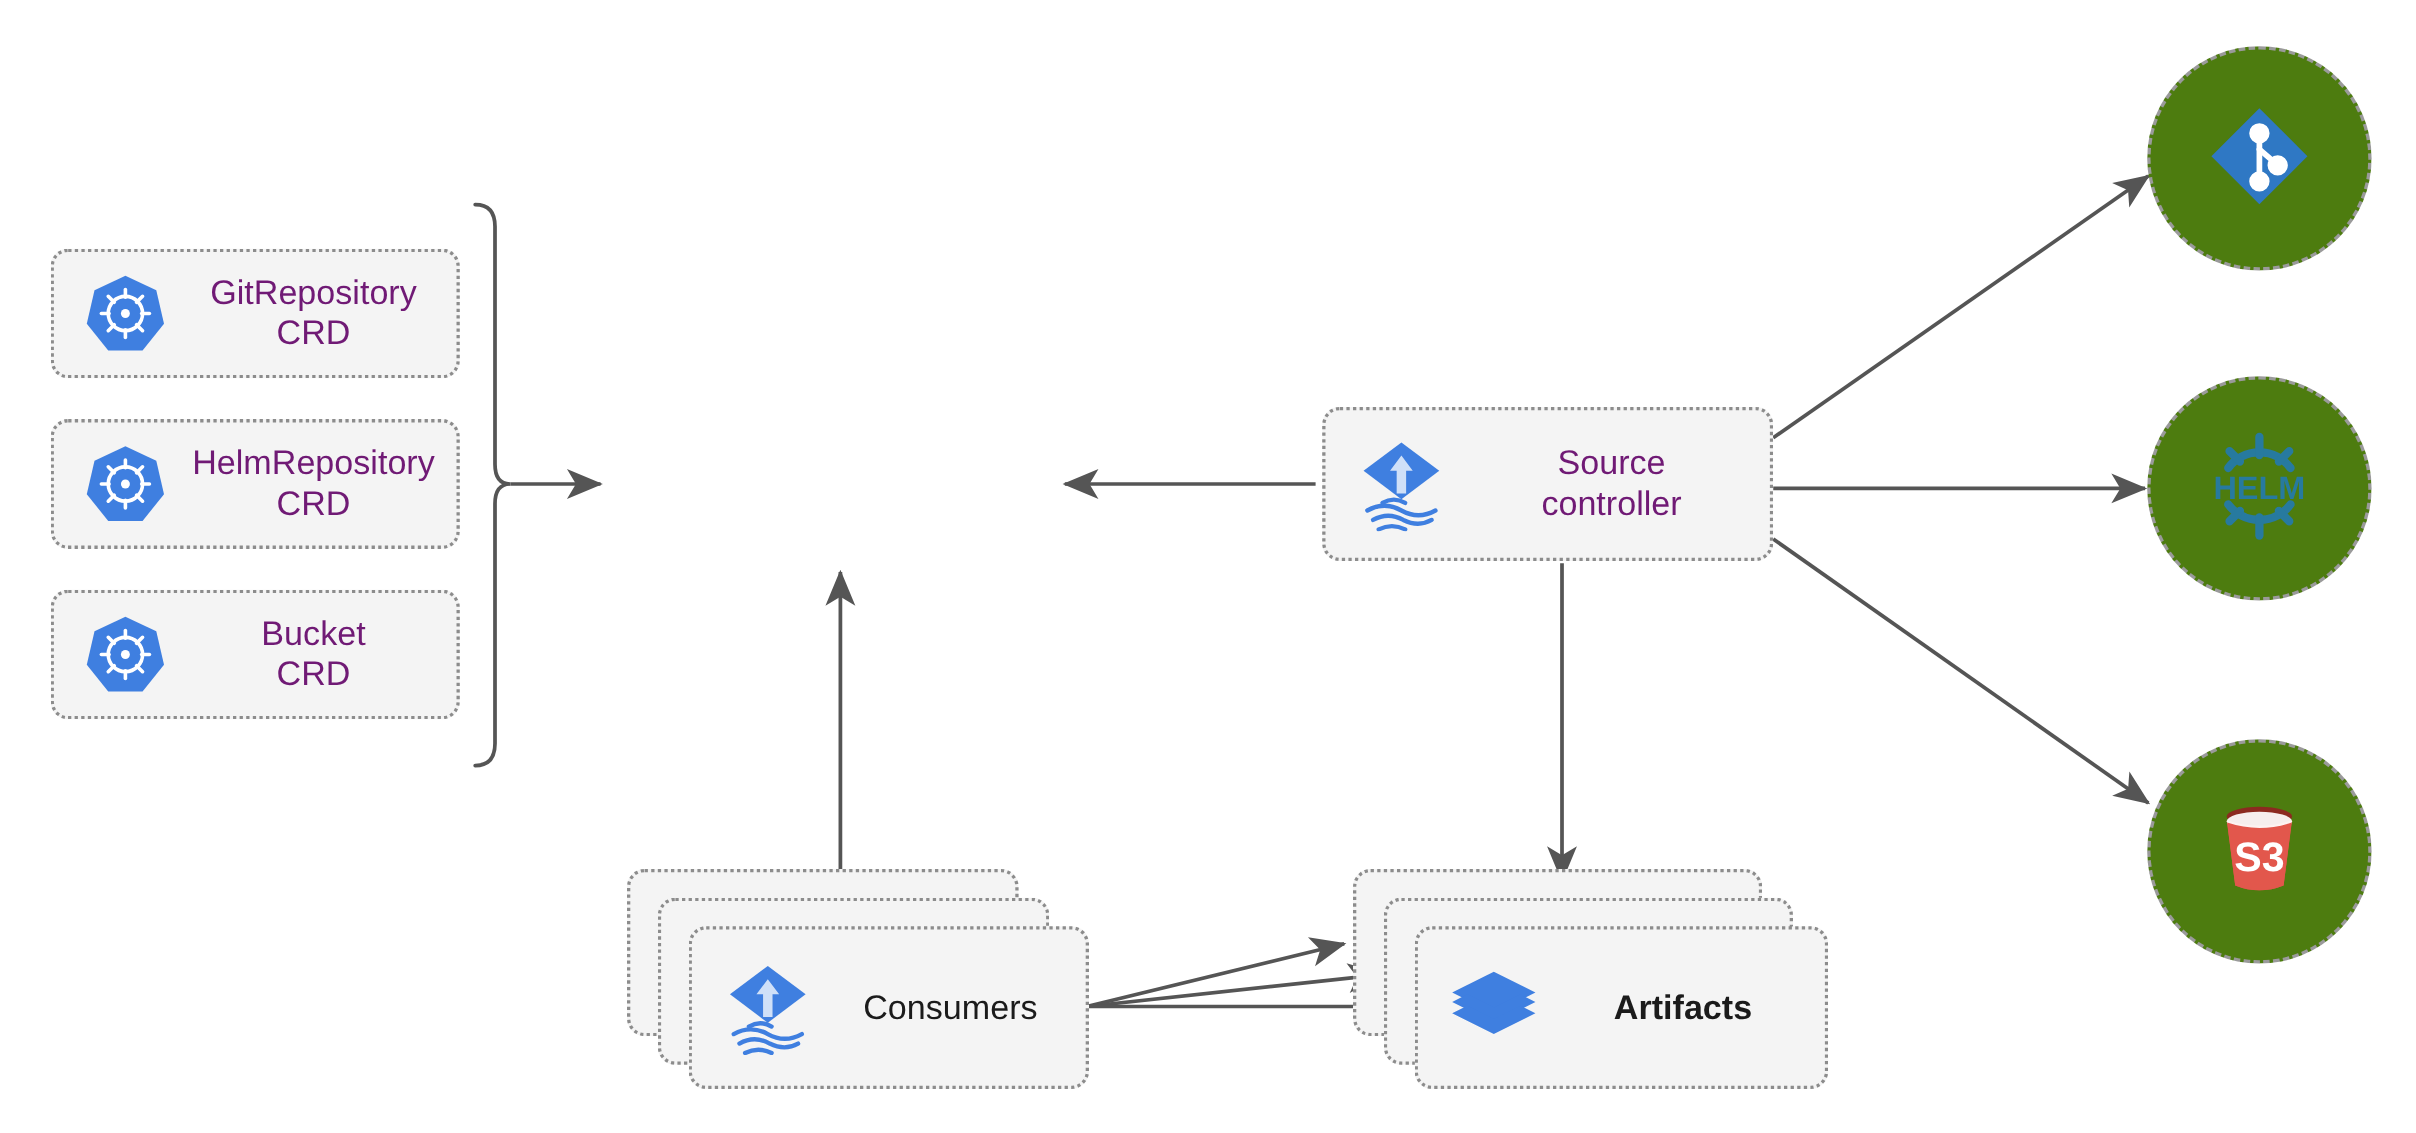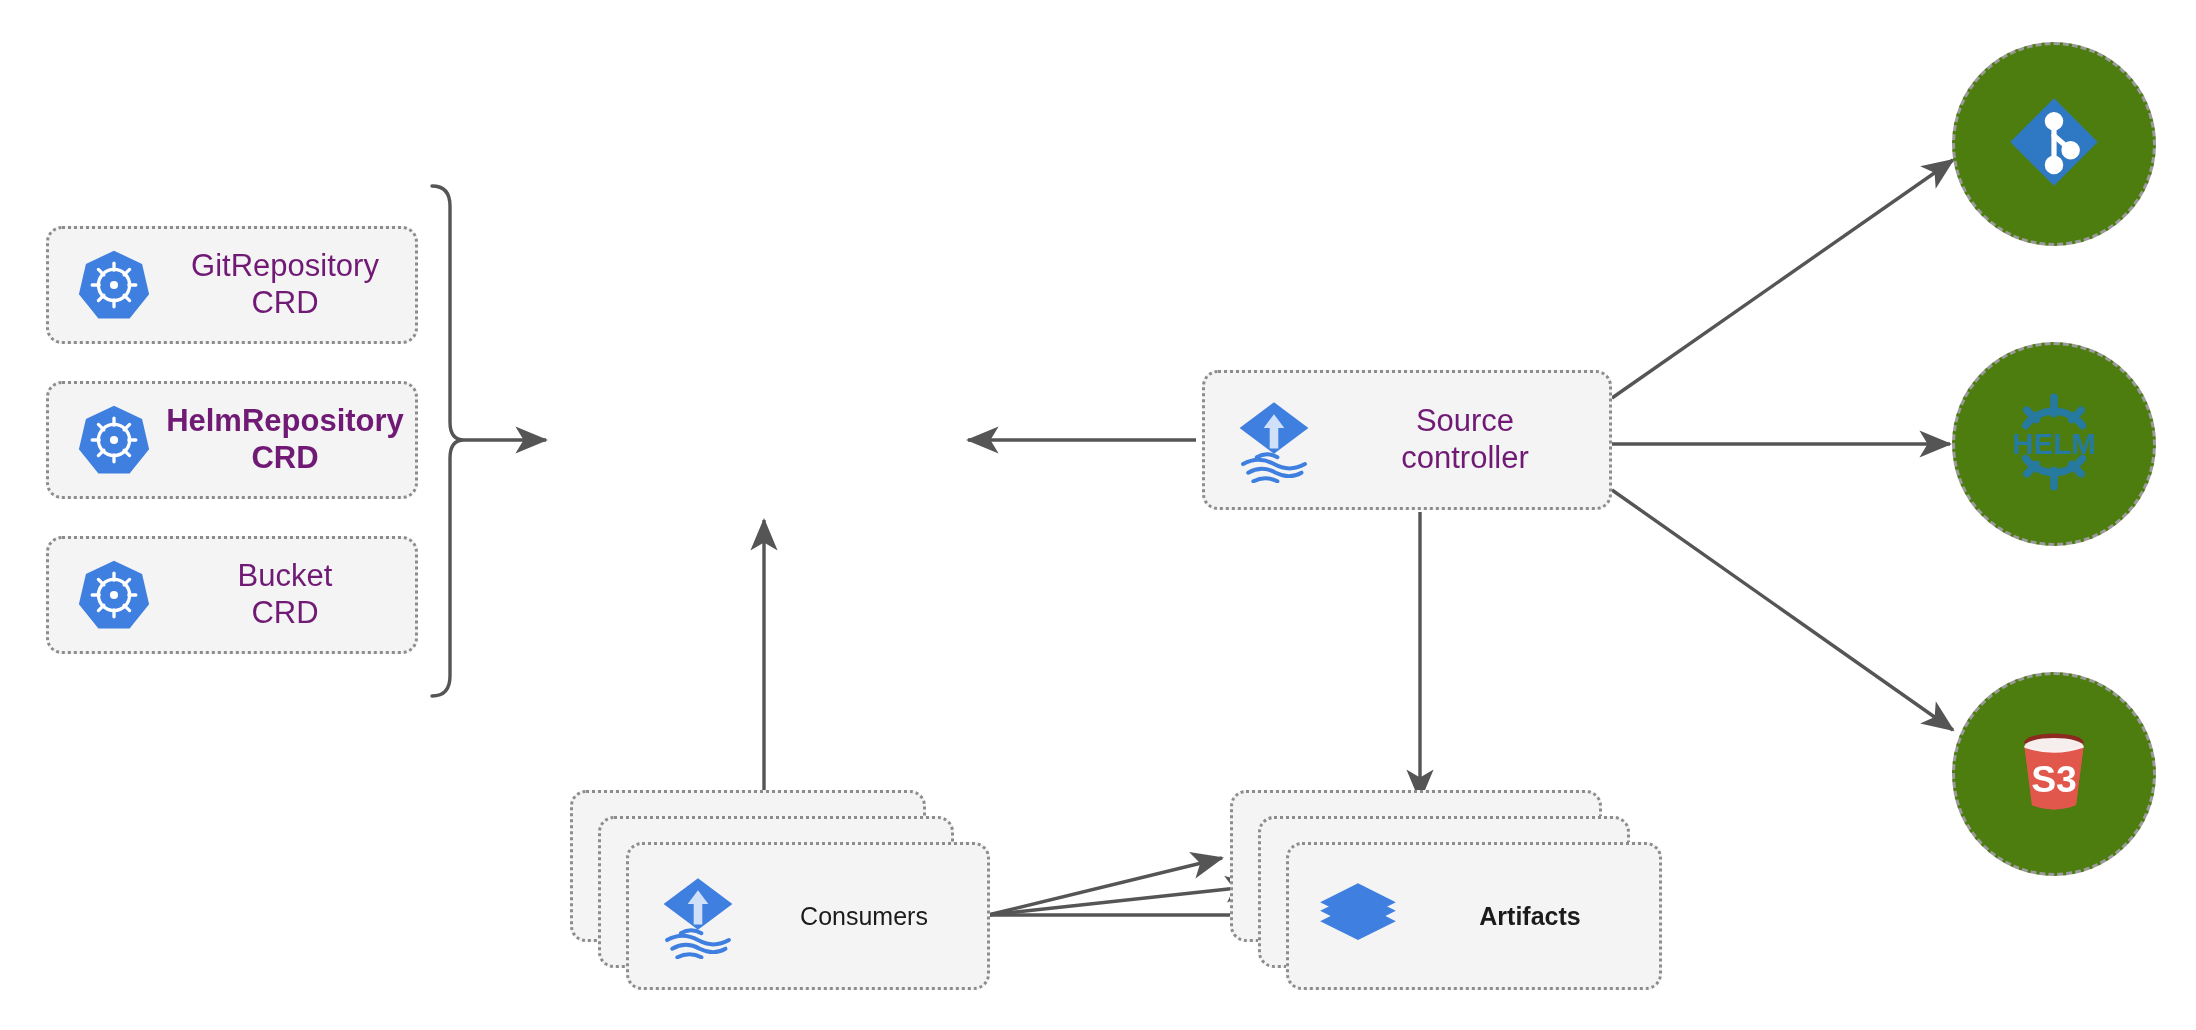--- a/index.html
+++ b/index.html
@@ -78,21 +78,21 @@
     position: absolute;
     box-sizing: border-box;
     background: #f4f4f4;
     border: 3px dotted #8c8c8c;
     border-radius: 16px;
     display: flex;
     align-items: center;
     padding-left: 26px;
   }
   .stack .front .label {
-    font-size: 25px;
+    font-size: 31px;
     color: #1b1b1b;
     text-align: center;
     flex: 1;
     padding-right: 10px;
   }
   .stack .front .ico {
     flex: 0 0 auto;
     width: 86px; height: 86px;
     margin-right: 10px;
     display: flex; align-items: center; justify-content: center;
@@ -161,21 +161,21 @@
           <line x1="63" y1="63" x2="70" y2="70"></line>
           <line x1="70" y1="30" x2="63" y2="37"></line>
           <line x1="37" y1="63" x2="30" y2="70"></line>
         </g>
       </svg>
     </span>
     <span class="label">GitRepository
 CRD</span>
   </div>
 
-  <div class="node crd" style="left:46px; top:381px;font-weight:bold;">
+  <div class="node crd" style="left:46px; top:381px;">
     <span class="ico">
       <svg viewBox="0 0 100 100" width="78" height="78">
         <path d="M50 6 L86 23 L95 62 L70 93 L30 93 L5 62 L14 23 Z" fill="#3f7fe0"></path>
         <g fill="none" stroke="#ffffff" stroke-width="4.2" stroke-linecap="round">
           <circle cx="50" cy="50" r="20"></circle>
           <circle cx="50" cy="50" r="5.2" fill="#ffffff" stroke="none"></circle>
           <line x1="50" y1="22" x2="50" y2="31"></line>
           <line x1="50" y1="69" x2="50" y2="78"></line>
           <line x1="22" y1="50" x2="31" y2="50"></line>
           <line x1="69" y1="50" x2="78" y2="50"></line>

